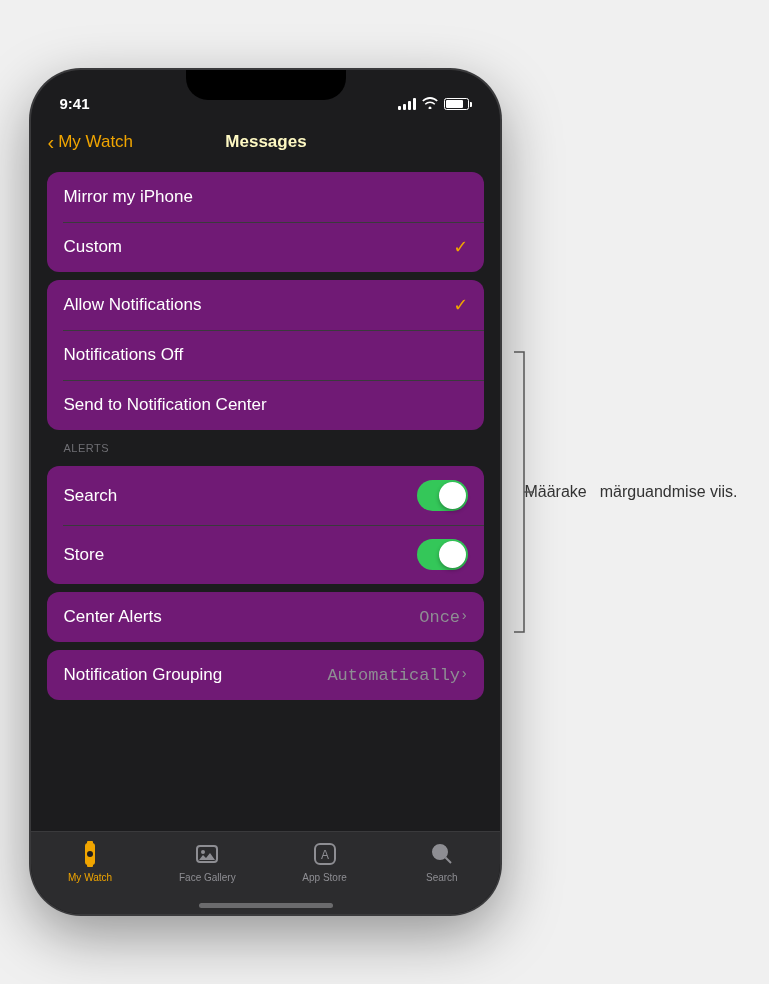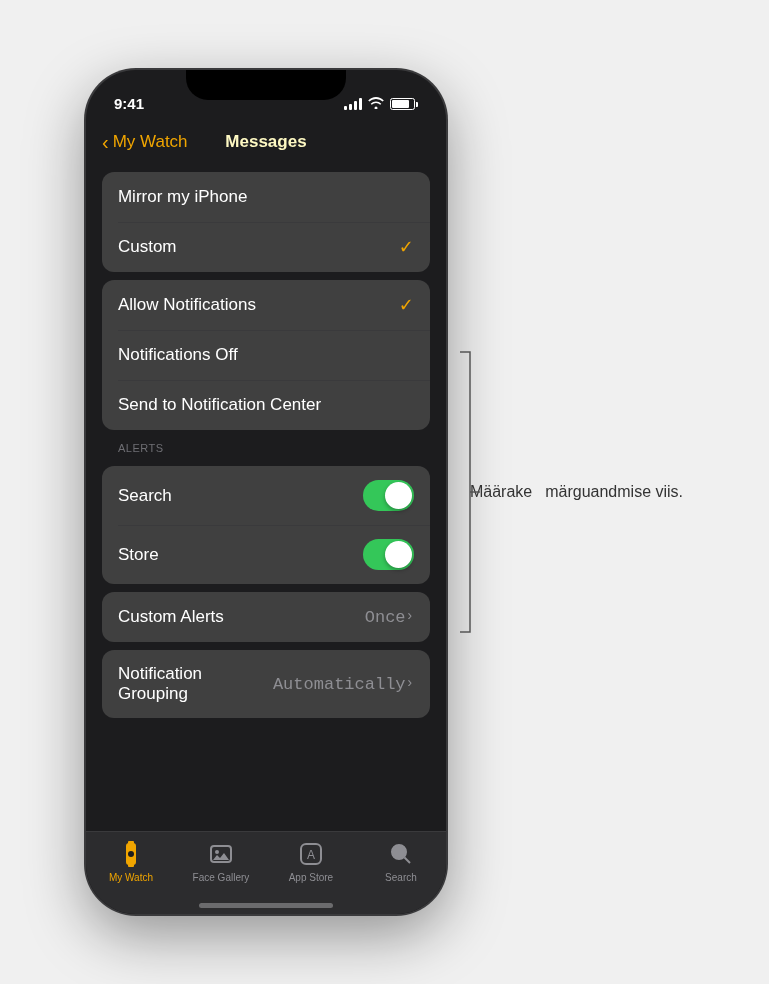--- a/index.html
+++ b/index.html
@@ -14,21 +14,21 @@
     }
 
     .scene {
       position: relative;
       display: flex;
       align-items: center;
       gap: 24px;
     }
 
     .phone {
-      width: 360px;
+      width: 469px;
       height: 844px;
       background: #1c1c1e;
       border-radius: 50px;
       position: relative;
       overflow: hidden;
       box-shadow: 0 0 0 2px #3a3a3c, 0 20px 60px rgba(0,0,0,0.4);
     }
 
     
     .notch {
@@ -159,21 +159,21 @@
       color: #fef9c3;
     }
 
     
     .content {
       overflow-y: auto;
       height: calc(100% - 55px - 83px);
     }
 
     .list-group {
-      background: #404040;
+      background: #701a75;
       border-radius: 12px;
       margin: 8px 16px;
       overflow: hidden;
     }
 
     .list-item {
       display: flex;
       align-items: center;
       justify-content: space-between;
       padding: 14px 16px;
@@ -406,21 +406,21 @@
           <div class="list-item">
             <span class="list-item-label">Store</span>
             <div class="toggle on">
               <div class="toggle-thumb"></div>
             </div>
           </div>
         </div>
 
         <div class="list-group">
           <div class="list-item">
-            <span class="list-item-label">Custom Alerts</span>
+            <span class="list-item-label">Center Alerts</span>
             <div class="list-item-value">
               <span>Once</span>
               <span class="list-item-chevron">›</span>
             </div>
           </div>
         </div>
 
         <div class="list-group">
           <div class="list-item">
             <span class="list-item-label">Notification Grouping</span>

